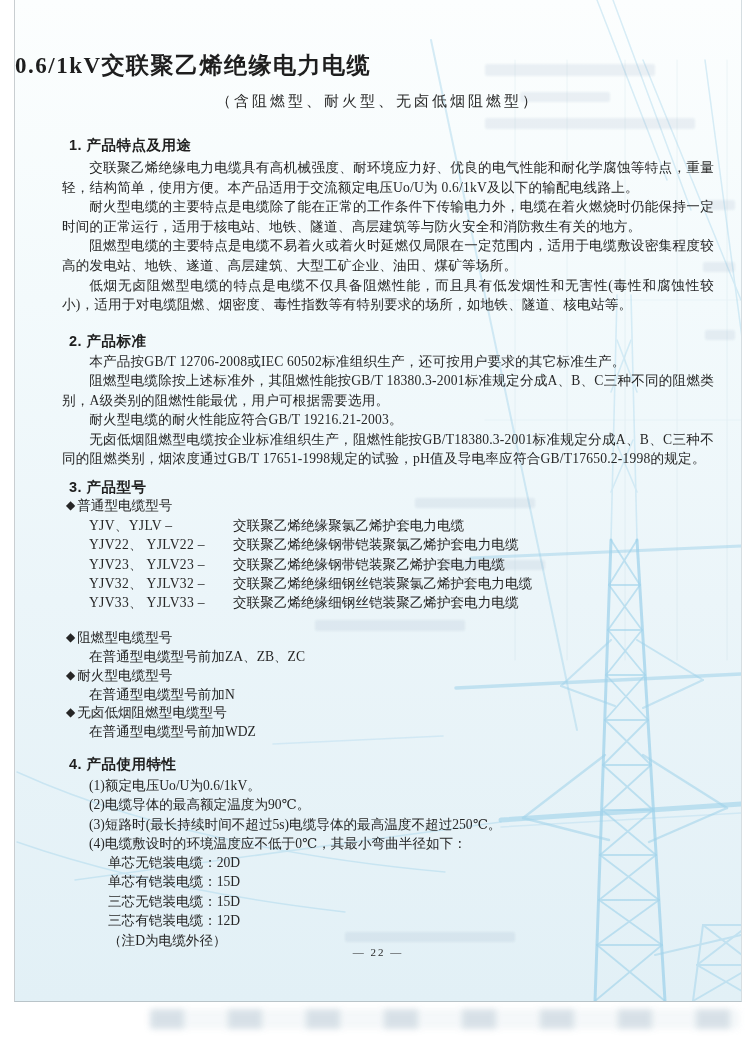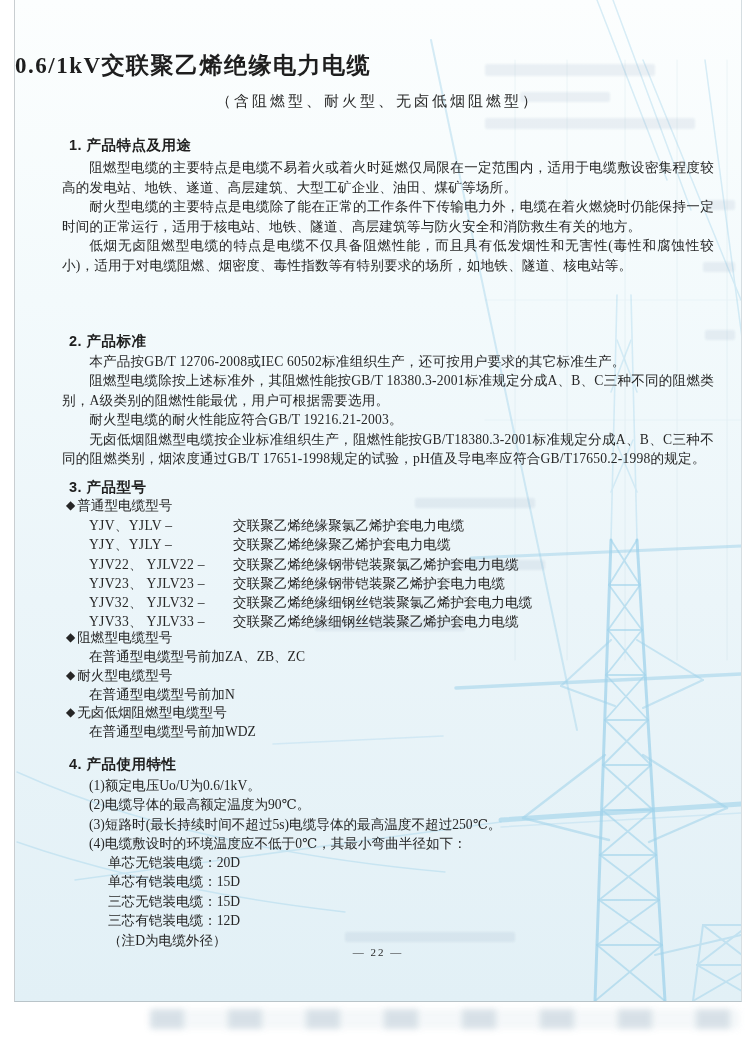--- a/index.html
+++ b/index.html
@@ -187,42 +187,42 @@
   <div class="bleed" style="left:430px;top:560px;width:100px;height:10px;"></div>
   <div class="bleed" style="left:300px;top:620px;width:150px;height:11px;"></div>
   <div class="bleed" style="left:330px;top:932px;width:170px;height:10px;"></div>
 
   <div class="content">
     <div class="title">0.6/1kV交联聚乙烯绝缘电力电缆</div>
     <div class="subtitle">（含阻燃型、耐火型、无卤低烟阻燃型）</div>
 
     <div class="h h1">1. 产品特点及用途</div>
     <div class="body s1b">
+      <p>交联聚乙烯绝缘电力电缆具有高机械强度、耐环境应力好、优良的电气性能和耐化学腐蚀等特点，重量轻，结构简单，使用方便。本产品适用于交流额定电压Uo/U为 0.6/1kV及以下的输配电线路上。</p>
+      <p>耐火型电缆的主要特点是电缆除了能在正常的工作条件下传输电力外，电缆在着火燃烧时仍能保持一定时间的正常运行，适用于核电站、地铁、隧道、高层建筑等与防火安全和消防救生有关的地方。</p>
       <p>阻燃型电缆的主要特点是电缆不易着火或着火时延燃仅局限在一定范围内，适用于电缆敷设密集程度较高的发电站、地铁、遂道、高层建筑、大型工矿企业、油田、煤矿等场所。</p>
-      <p>耐火型电缆的主要特点是电缆除了能在正常的工作条件下传输电力外，电缆在着火燃烧时仍能保持一定时间的正常运行，适用于核电站、地铁、隧道、高层建筑等与防火安全和消防救生有关的地方。</p>
       <p>低烟无卤阻燃型电缆的特点是电缆不仅具备阻燃性能，而且具有低发烟性和无害性(毒性和腐蚀性较小)，适用于对电缆阻燃、烟密度、毒性指数等有特别要求的场所，如地铁、隧道、核电站等。</p>
     </div>
 
     <div class="h h2">2. 产品标准</div>
     <div class="body s2b">
       <p>本产品按GB/T 12706-2008或IEC 60502标准组织生产，还可按用户要求的其它标准生产。</p>
       <p>阻燃型电缆除按上述标准外，其阻燃性能按GB/T 18380.3-2001标准规定分成A、B、C三种不同的阻燃类别，A级类别的阻燃性能最优，用户可根据需要选用。</p>
       <p>耐火型电缆的耐火性能应符合GB/T 19216.21-2003。</p>
       <p>无卤低烟阻燃型电缆按企业标准组织生产，阻燃性能按GB/T18380.3-2001标准规定分成A、B、C三种不同的阻燃类别，烟浓度通过GB/T 17651-1998规定的试验，pH值及导电率应符合GB/T17650.2-1998的规定。</p>
     </div>
 
     <div class="h h3">3. 产品型号</div>
 
     <div class="group g1">
       <span class="diamond">◆</span><span>普通型电缆型号</span>
     </div>
 
     <div class="models">
       <span class="row"><span class="code">YJV、YJLV –</span><span class="desc">交联聚乙烯绝缘聚氯乙烯护套电力电缆</span></span>
-      <span class="row"><span class="code">YJY、YJLY –</span><span class="desc">交联聚乙烯绝缘聚乙烯护套电力电缆</span></span>
       <span class="row"><span class="code">YJV22、 YJLV22 –</span><span class="desc">交联聚乙烯绝缘钢带铠装聚氯乙烯护套电力电缆</span></span>
       <span class="row"><span class="code">YJV23、 YJLV23 –</span><span class="desc">交联聚乙烯绝缘钢带铠装聚乙烯护套电力电缆</span></span>
       <span class="row"><span class="code">YJV32、 YJLV32 –</span><span class="desc">交联聚乙烯绝缘细钢丝铠装聚氯乙烯护套电力电缆</span></span>
       <span class="row"><span class="code">YJV33、 YJLV33 –</span><span class="desc">交联聚乙烯绝缘细钢丝铠装聚乙烯护套电力电缆</span></span>
     </div>
 
     <div class="group g2">
       <span class="diamond">◆</span><span>阻燃型电缆型号</span>
     </div>
     <div class="note n1">在普通型电缆型号前加ZA、ZB、ZC</div>

